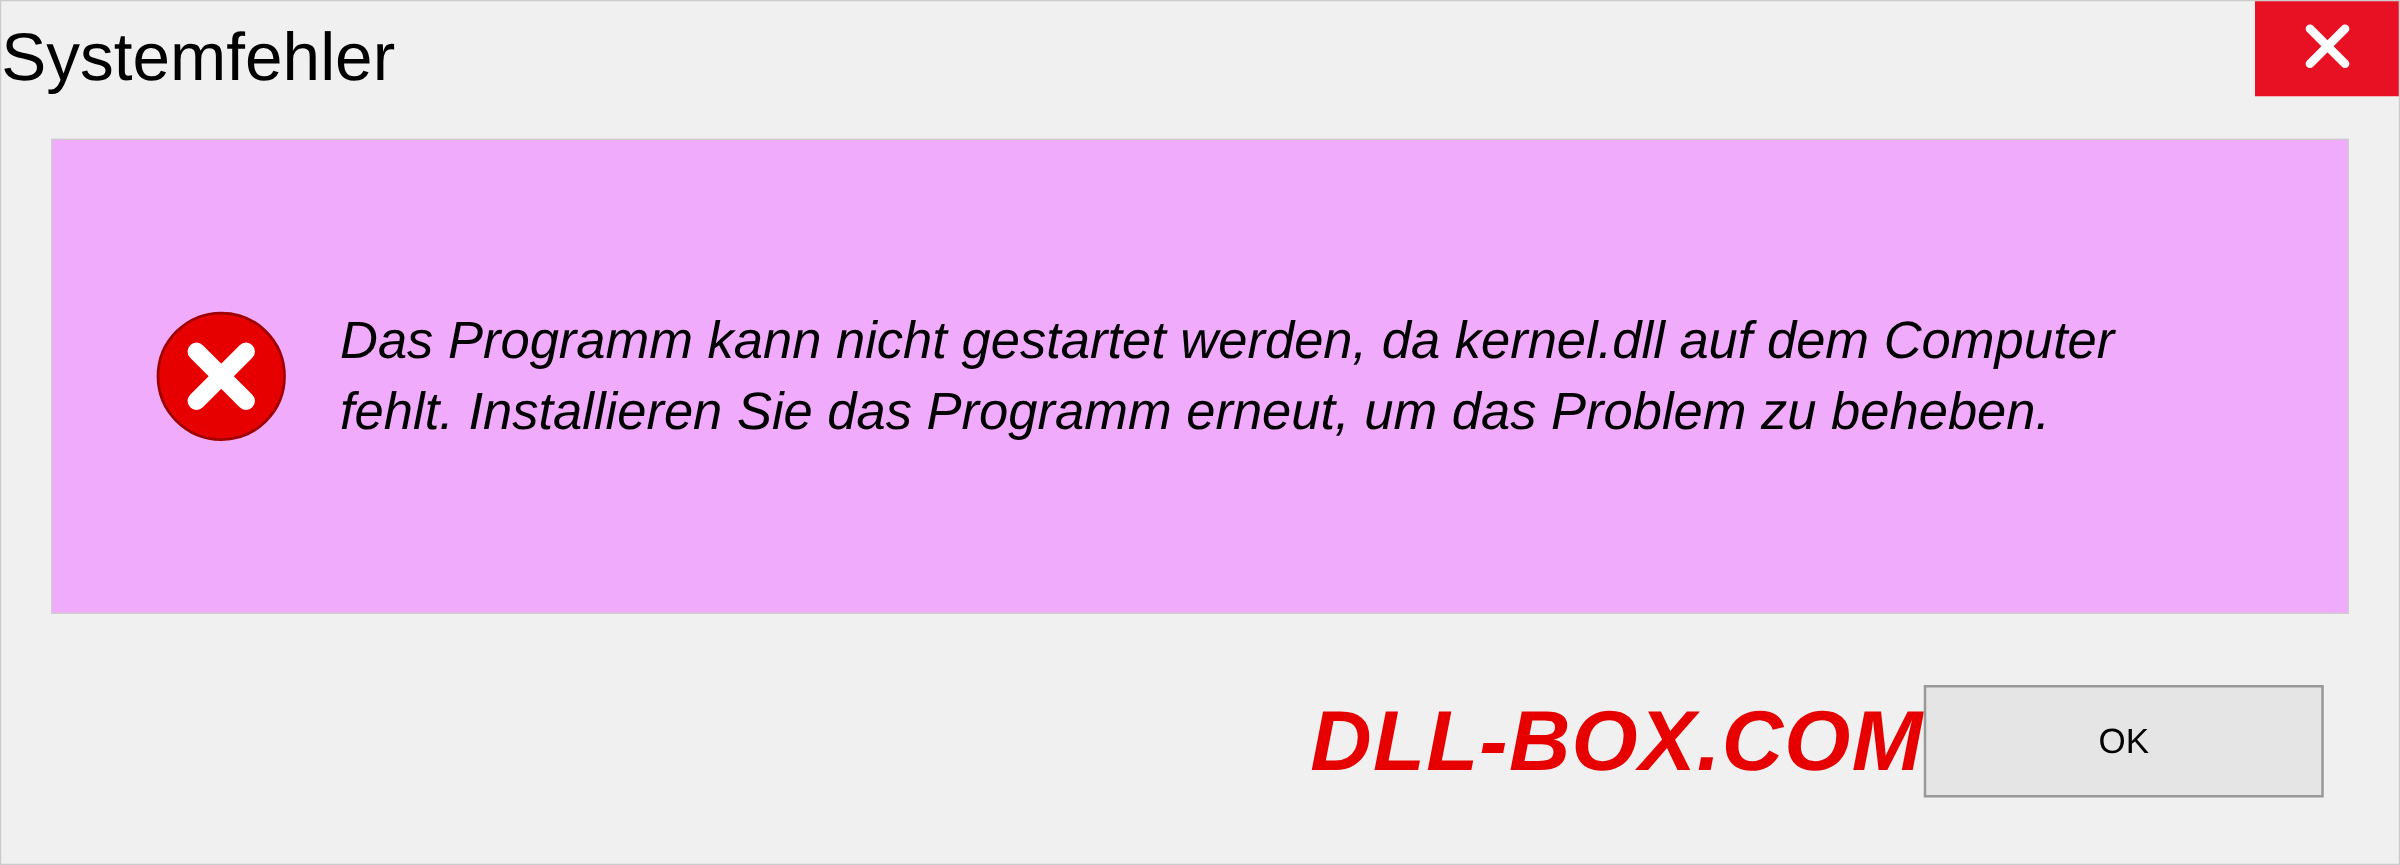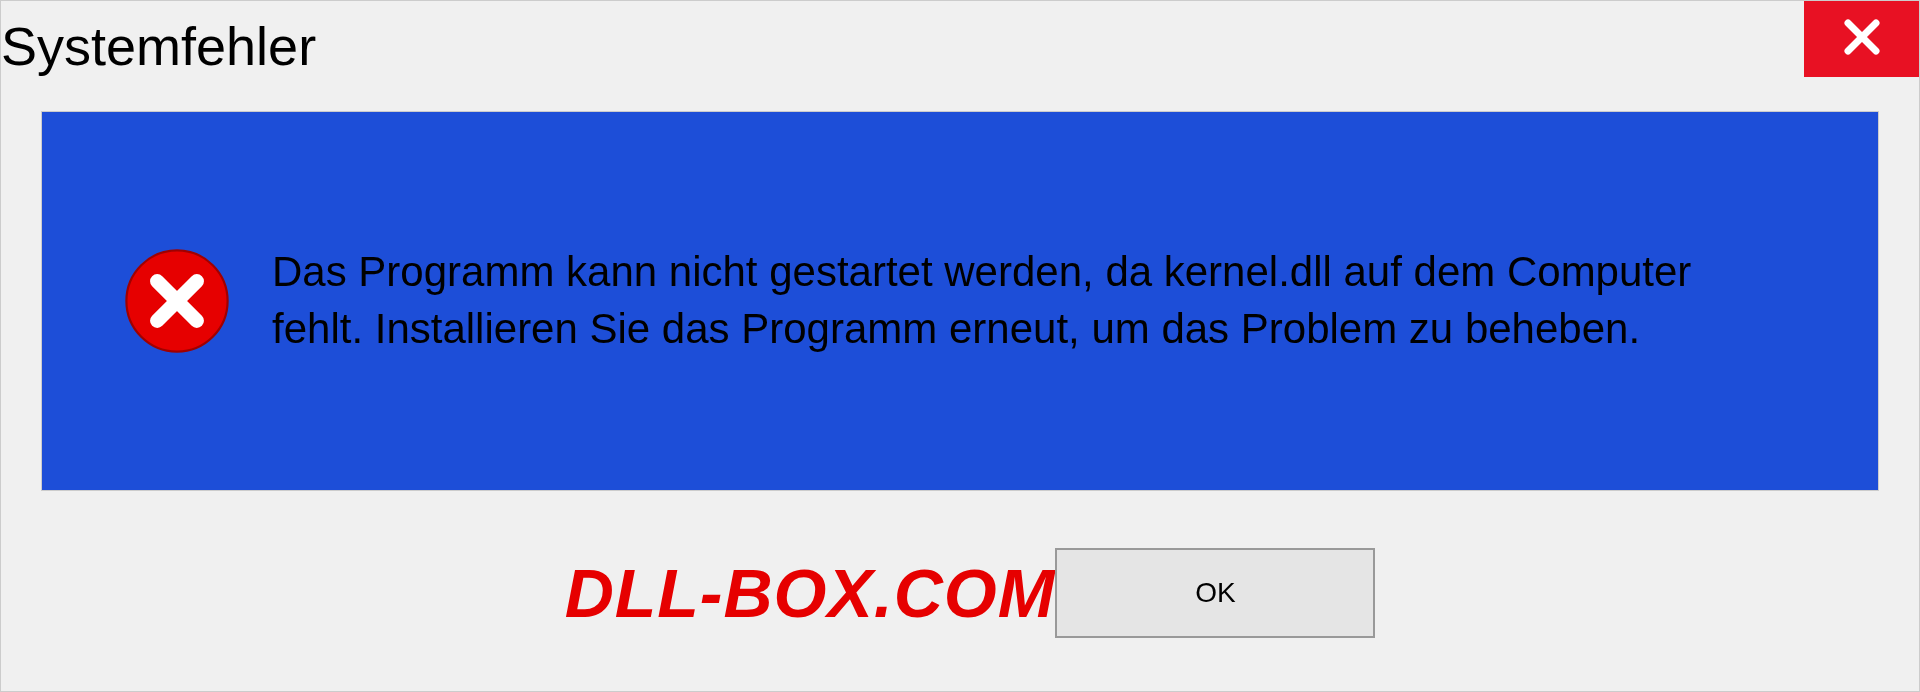--- a/index.html
+++ b/index.html
@@ -48,26 +48,27 @@
       align-items: center;
       justify-content: center;
       cursor: pointer;
     }
     .close-btn svg {
       width: 48px;
       height: 48px;
     }
     .content-panel {
       margin: 20px 40px 0 40px;
-      background: #1d4ed8;
+      background: #f0abfc;
       border: 1px solid #ccc;
       height: 380px;
       display: flex;
       align-items: center;
       padding: 0 60px 0 80px;
+      font-style: italic;
     }
     .error-icon {
       flex-shrink: 0;
       width: 110px;
       height: 110px;
       margin-right: 40px;
     }
     .message-text {
       font-size: 42px;
       line-height: 1.35;
@@ -75,21 +76,21 @@
       max-width: 1500px;
     }
     .footer {
       position: absolute;
       bottom: 0;
       left: 0;
       right: 0;
       height: 180px;
       display: flex;
       align-items: center;
-      justify-content: center;
+      justify-content: flex-end;
       padding: 0 60px 16px 80px;
     }
     .watermark {
       font-size: 68px;
       font-weight: 900;
       color: #e60000;
       font-style: italic;
       letter-spacing: 1px;
       font-family: Arial, Helvetica, sans-serif;
     }

